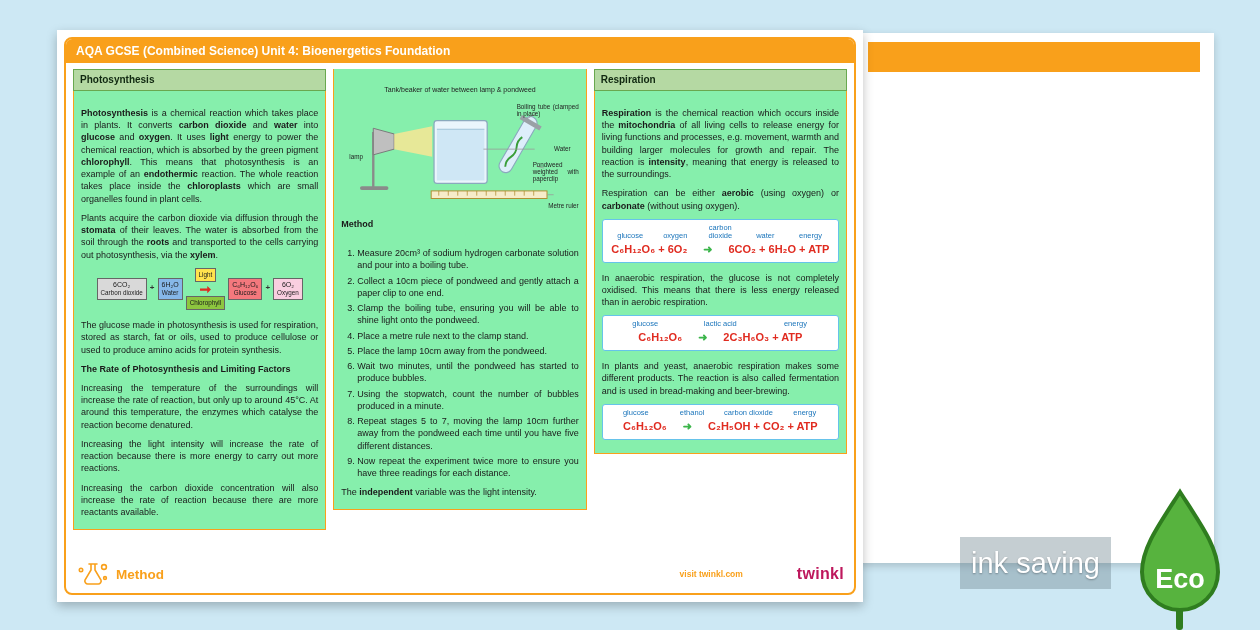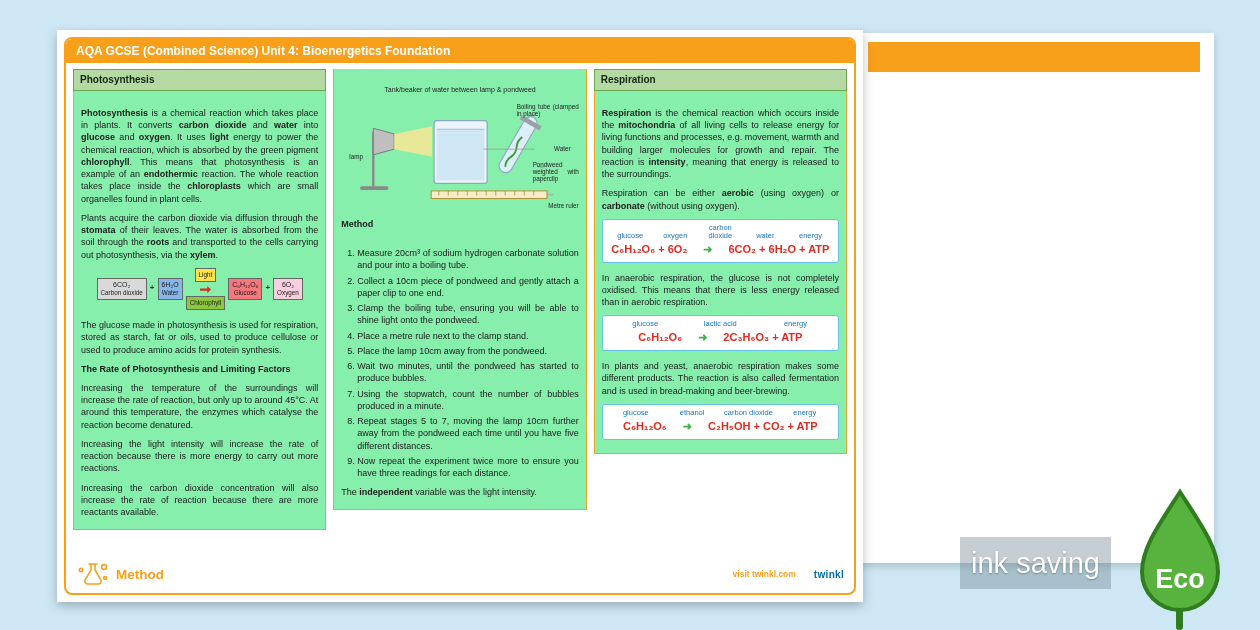--- a/index.html
+++ b/index.html
@@ -50,21 +50,21 @@
   .experiment { position:relative; height:126px; margin:0 0 7px; }
   .exp-caption { font-size:7px; text-align:center; margin-bottom:1px; color:#222; }
   .exp-svg { position:absolute; left:0; top:12px; width:100%; height:110px; }
   .exp-label { position:absolute; font-size:6.3px; line-height:1.15; color:#222; }
 
   
   .page-footer { flex:0 0 auto; display:flex; align-items:center; justify-content:space-between; padding:2px 10px 6px; }
   .science-brand { display:flex; align-items:center; gap:6px; color:#f9a01b; font-weight:bold; font-size:13.5px; }
   .footer-right { display:flex; align-items:center; gap:18px; }
   .visit { color:#f9a01b; font-weight:bold; font-size:8.5px; }
-  .twinkl-logo { color:#0369a1; font-weight:bold; font-size:10px; letter-spacing:.3px; }
+  .twinkl-logo { color:#be185d; font-weight:bold; font-size:16px; letter-spacing:.3px;margin-left:36px; }
 
   
   .eco-band { position:absolute; left:960px; top:537px; width:151px; height:52px; background:rgba(110,132,142,.40); display:flex; align-items:center; justify-content:center; }
   .eco-band span { color:#fff; font-size:29px; text-shadow:0 1px 2px rgba(0,0,0,.3); }
   .eco-badge { position:absolute; left:1128px; top:488px; }
 </style>
 </head>
 <body>
 
 <div class="back-page">

